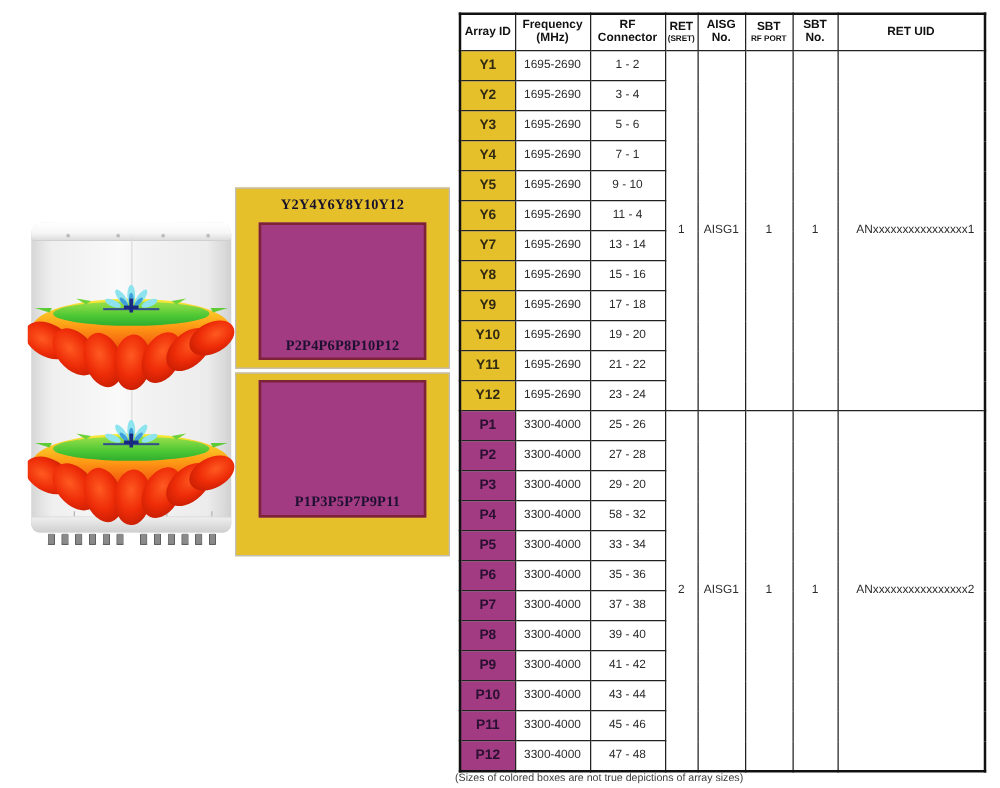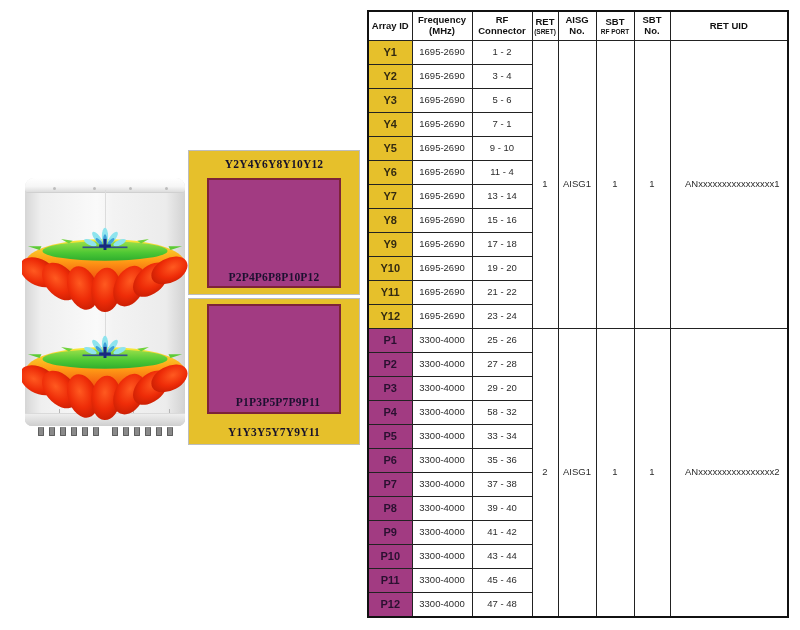--- a/index.html
+++ b/index.html
@@ -162,21 +162,20 @@
     <div class="box-label outer-label">Y2Y4Y6Y8Y10Y12</div>
     <div class="inner">
       <div class="box-label inner-label">P2P4P6P8P10P12</div>
     </div>
   </div>
 
   <div class="abox abox-bottom">
     <div class="inner">
       <div class="box-label inner-label">P1P3P5P7P9P11</div>
     </div>
-    <div class="box-label outer-label">Y1Y3Y5Y7Y9Y11</div>
   </div>
 
   <div class="tablewrap">
     <table>
       <colgroup>
         <col style="width:44px">
           <col style="width:60px">
           <col style="width:60px">
         <col style="width:26px">
           <col style="width:38px">
@@ -324,13 +323,14 @@
           </tr>
           <tr class="g1">
             <td class="id-cell">P12</td>
             <td>3300-4000</td>
             <td>47 - 48</td>
           </tr>
         </tbody>
     </table>
   </div>
 
+  <div class="footnote">(Sizes of colored boxes are not true depictions of array sizes)</div>
 </div>
 
 </body></html>

